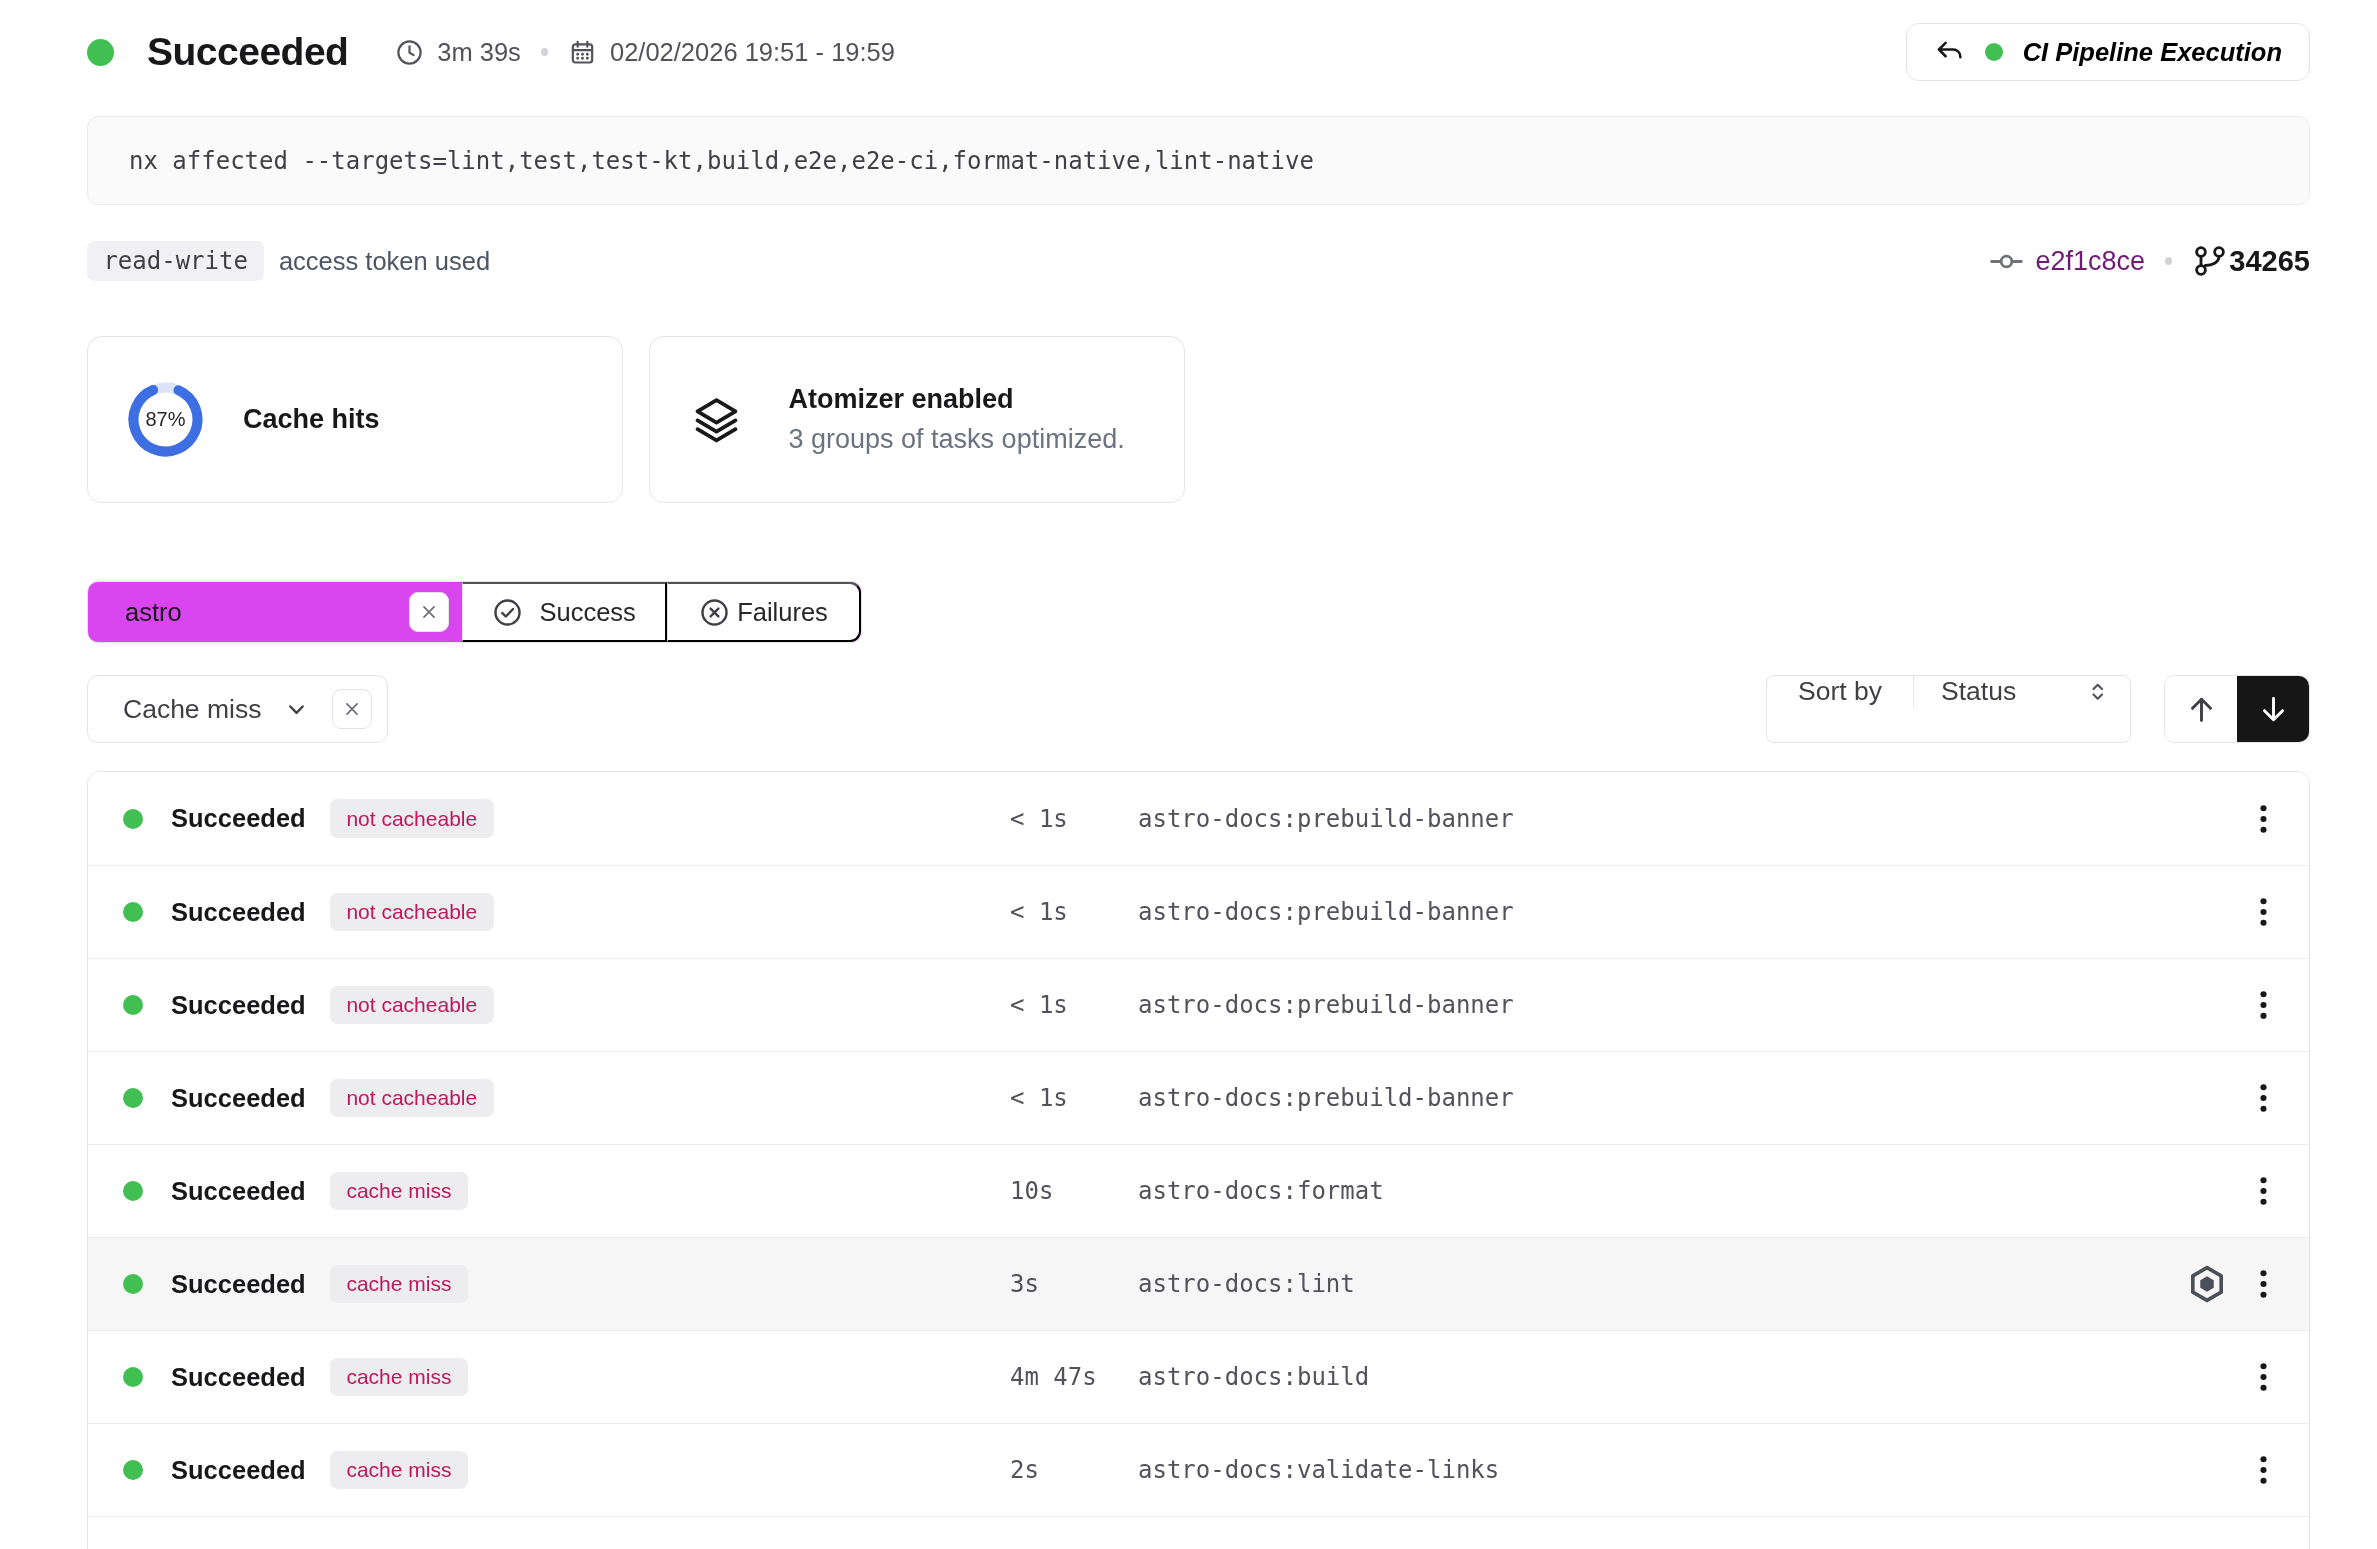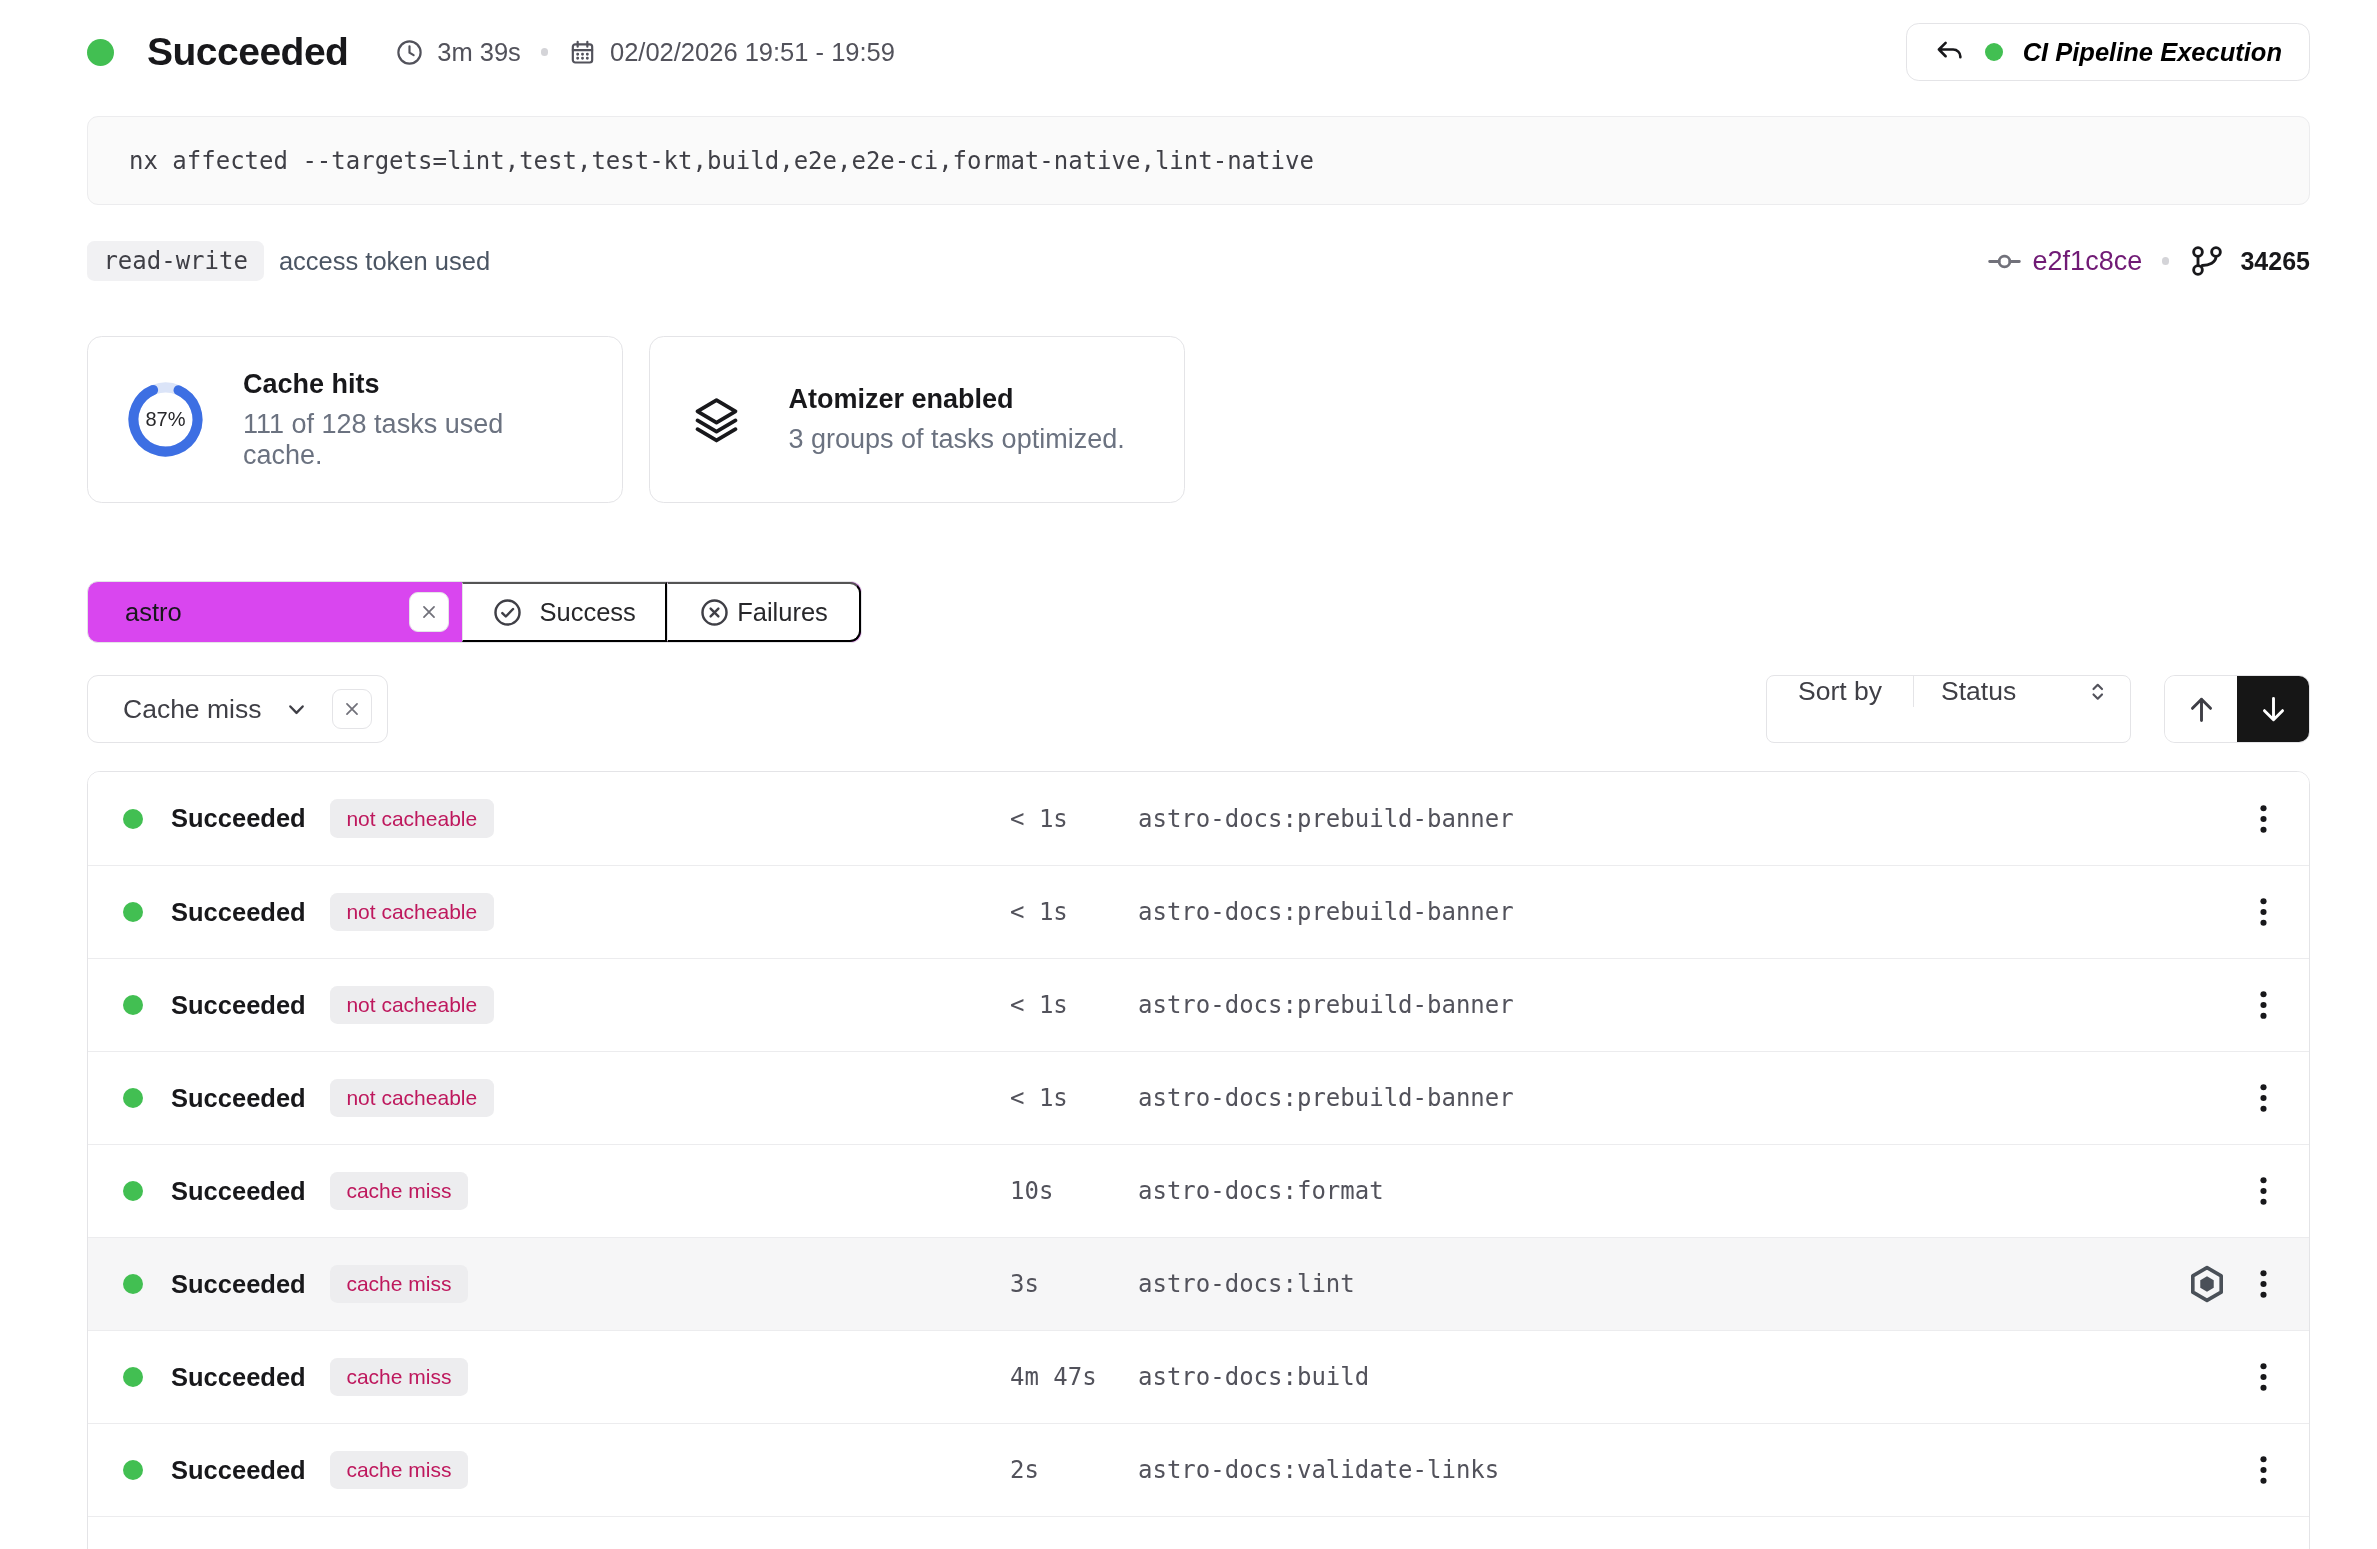--- a/index.html
+++ b/index.html
@@ -41,21 +41,21 @@
 
   
   .token-row { margin-top: 36px; height: 40px; display: flex; align-items: center; }
   .token-pill {
     background: #f1f1f3; border-radius: 7.3px; padding: 6.4px 16.4px;
     font-size: 24px; color: #3f3f46;
   }
   .token-label { margin-left: 14.6px; font-size: 25.5px; color: #4b5563; }
   .vcs { margin-left: auto; display: flex; align-items: center; }
   .vcs .commit-sha { margin-left: 11px; font-size: 27px; color: #701a75; }
-  .vcs .branch-num { margin-left: 15px; font-size: 25px; font-weight: 600; color: #18181b; }
+  .vcs .branch-num { margin-left: 1px; font-size: 29px; font-weight: 600; color: #18181b; }
 
   
   .cards { margin-top: 55px; display: flex; gap: 25.5px; }
   .card {
     width: 536px; height: 167px; border: 1.4px solid #e4e4e7; border-radius: 14.6px;
     display: flex; align-items: center; padding: 0 40px; background: #fff;
   }
   .donut-wrap { position: relative; width: 75px; height: 75px; flex: none; }
   .donut-wrap svg { transform: rotate(-66deg); }
   .donut-label {
@@ -200,21 +200,20 @@
     <div class="card">
       <span class="donut-wrap">
         <svg width="75" height="75" viewBox="0 0 82 82">
           <circle cx="41" cy="41" r="35" fill="none" stroke="#dbe4f8" stroke-width="11"></circle>
           <circle id="donut-arc" cx="41" cy="41" r="35" fill="none" stroke="#3d6fe3" stroke-width="11" stroke-linecap="round" pathLength="100" stroke-dasharray="87 13"></circle>
         </svg>
         <span class="donut-label">87%</span>
       </span>
       <span class="card-texts">
         <div class="card-title">Cache hits</div>
-        <div class="card-sub">111 of 128 tasks used cache.</div>
       </span>
     </div>
     <div class="card">
       <svg class="layers-big" width="53" height="53" viewBox="0 0 24 24" fill="none" stroke="#18181b" stroke-width="1.7" stroke-linejoin="round" stroke-linecap="round">
           <path d="M12 3.2 L20.6 8.3 L12 13.4 L3.4 8.3 Z"></path>
           <path d="M3.4 12.4 L12 17.5 L20.6 12.4"></path>
           <path d="M3.4 16.4 L12 21.5 L20.6 16.4"></path>
         </svg>
       <span class="card-texts" style="margin-left:46px">
         <div class="card-title">Atomizer enabled</div>

